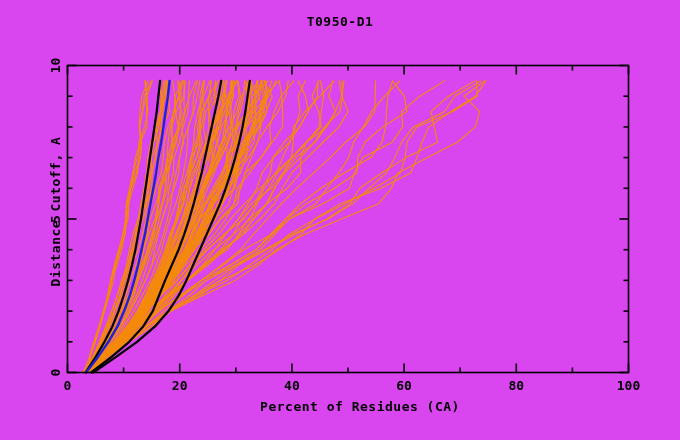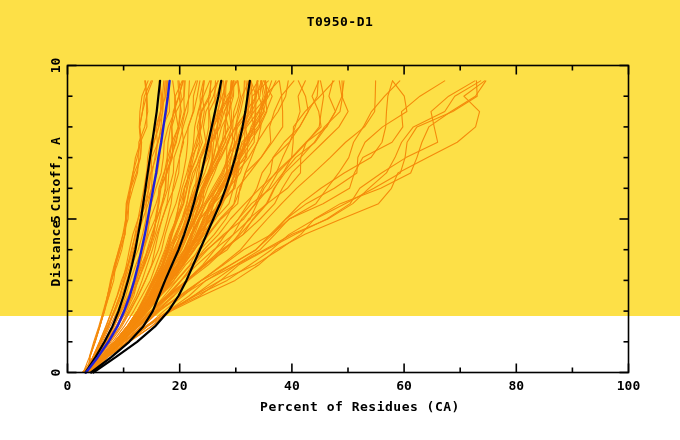--- a/index.html
+++ b/index.html
@@ -14,22 +14,22 @@
     font-family: "DejaVu Sans Mono", "Liberation Mono", monospace;
     color: #000000;
     overflow: hidden;
     position: relative;
   }
   #figure {
     position: absolute;
     left: 0;
     top: 0;
     width: 680px;
-    height: 316px;
-    background: #fde047;
+    height: 440px;
+    background: #d946ef;
   }
   .chart-title {
     position: absolute;
     left: 0;
     top: 14px;
     width: 680px;
     text-align: center;
     font-family: "DejaVu Sans Mono", "Liberation Mono", monospace;
     font-size: 13px;
     font-weight: bold;

